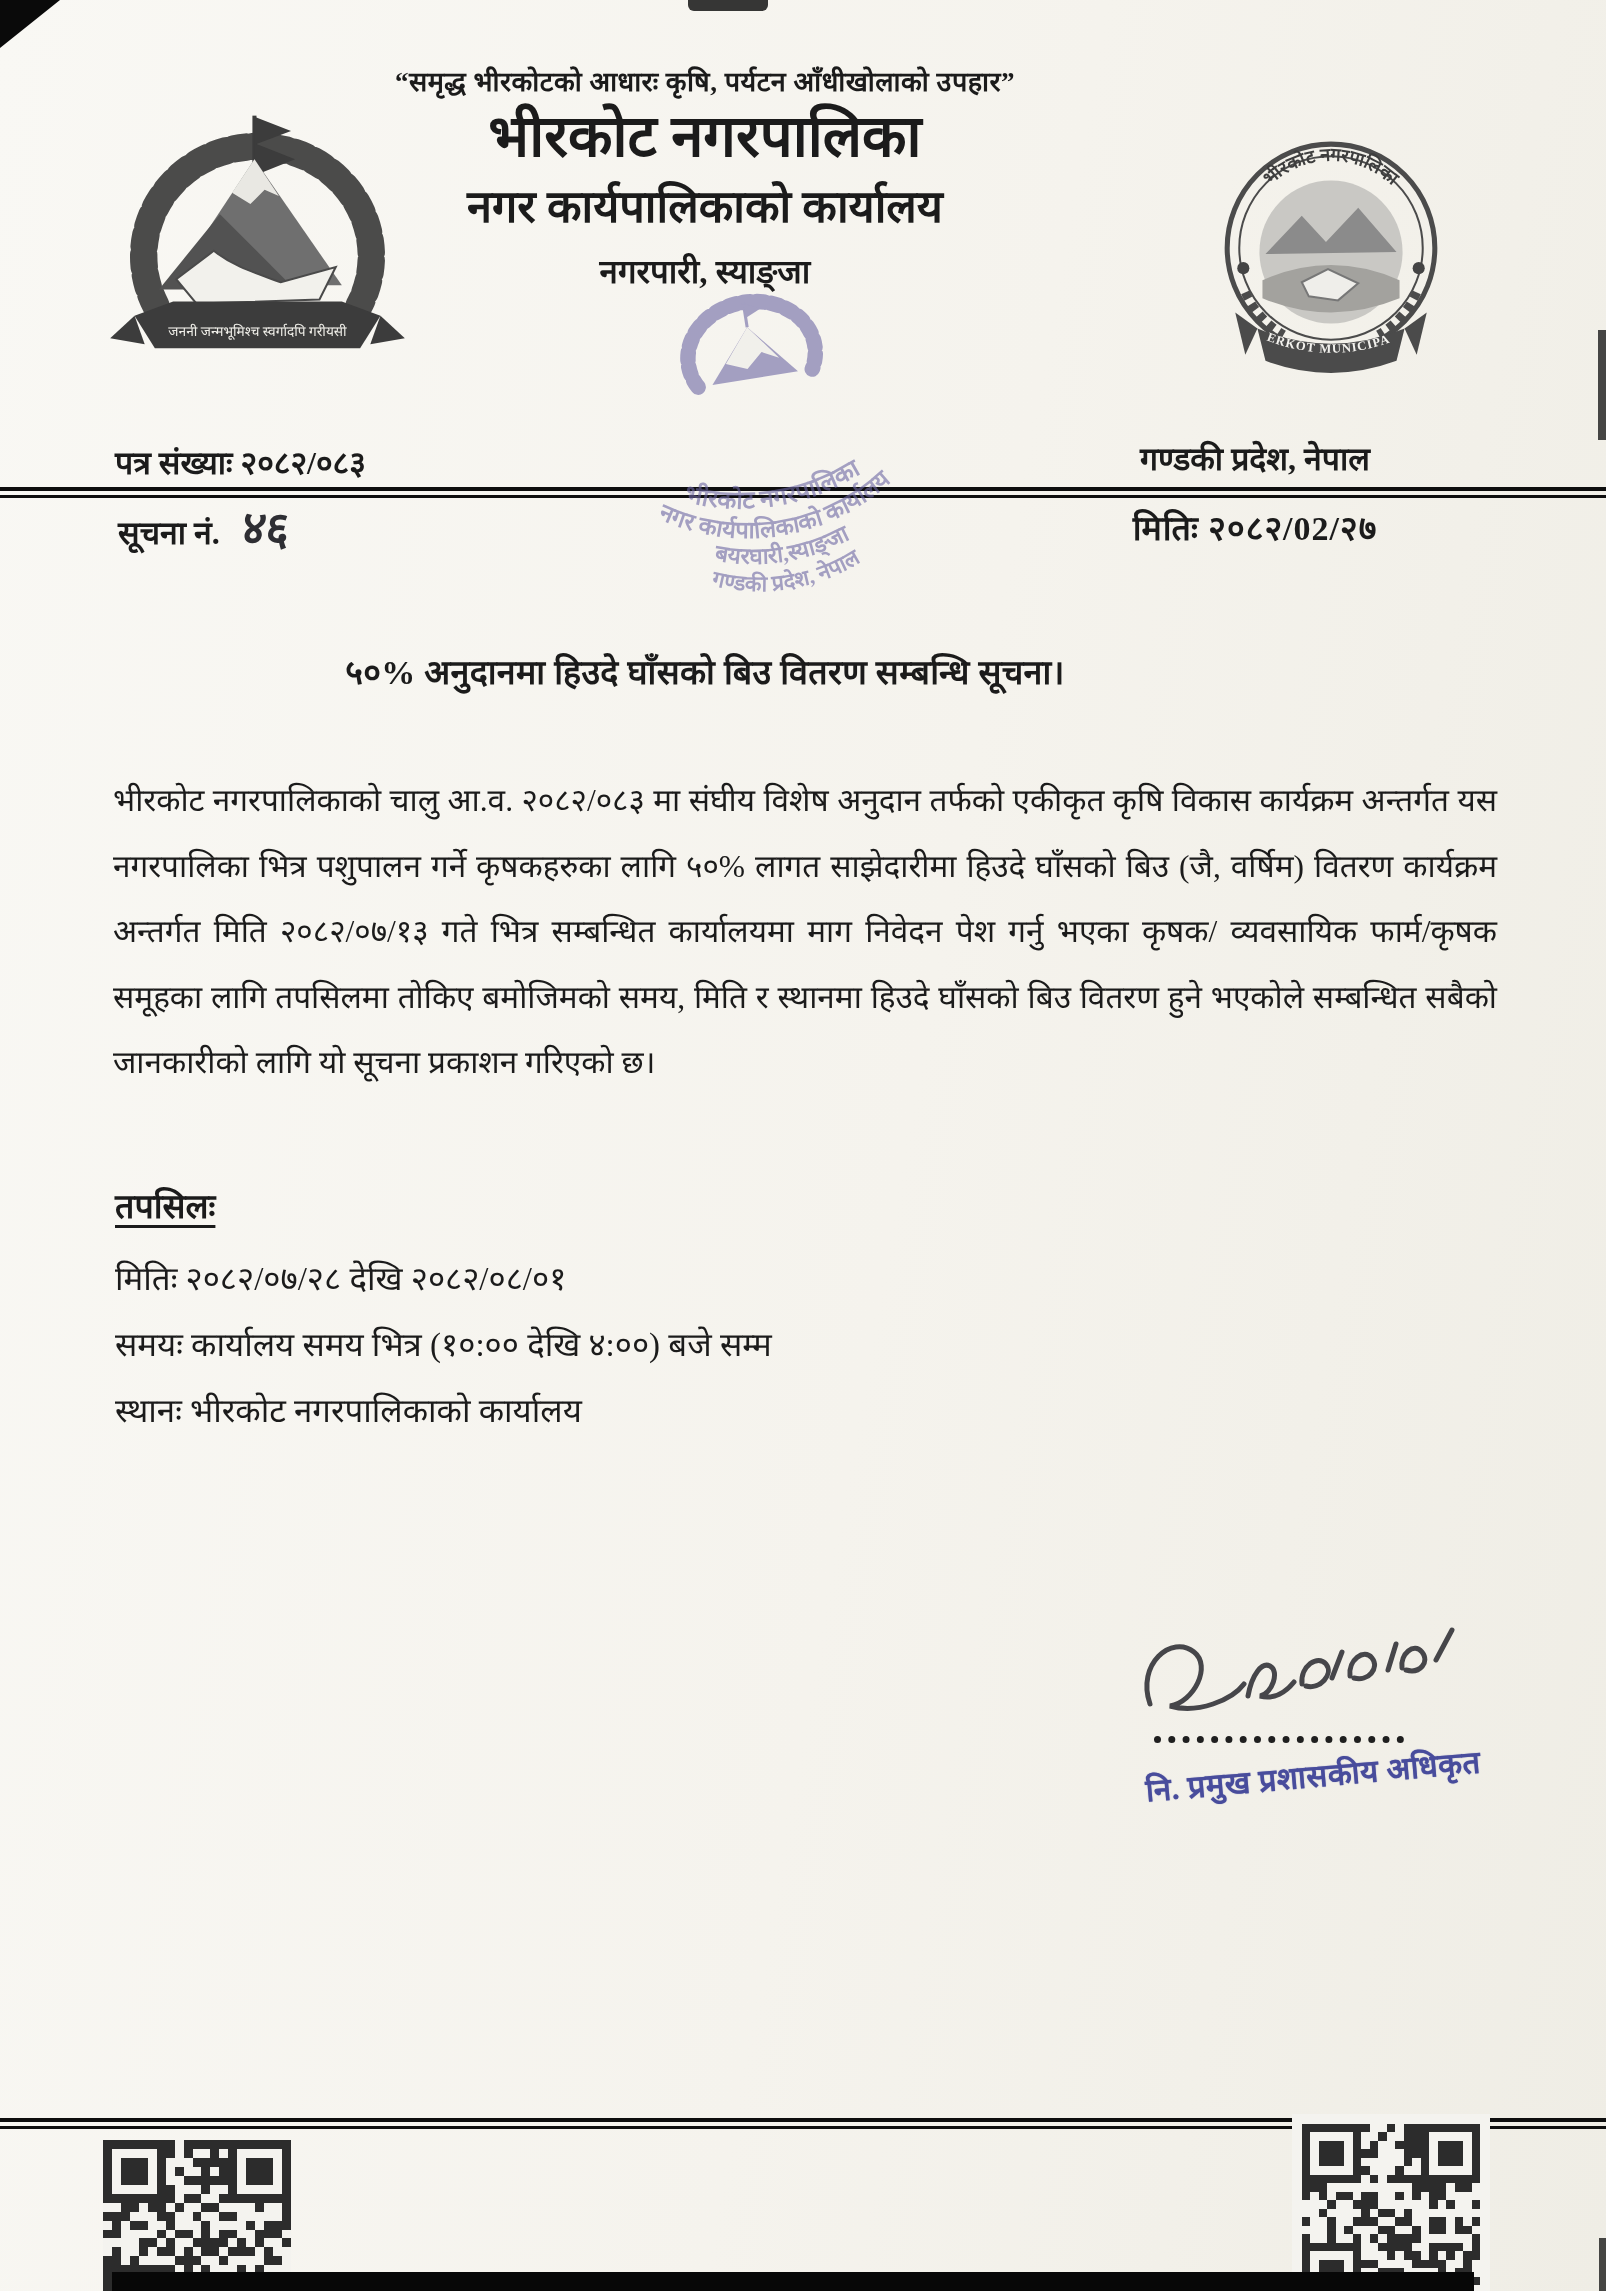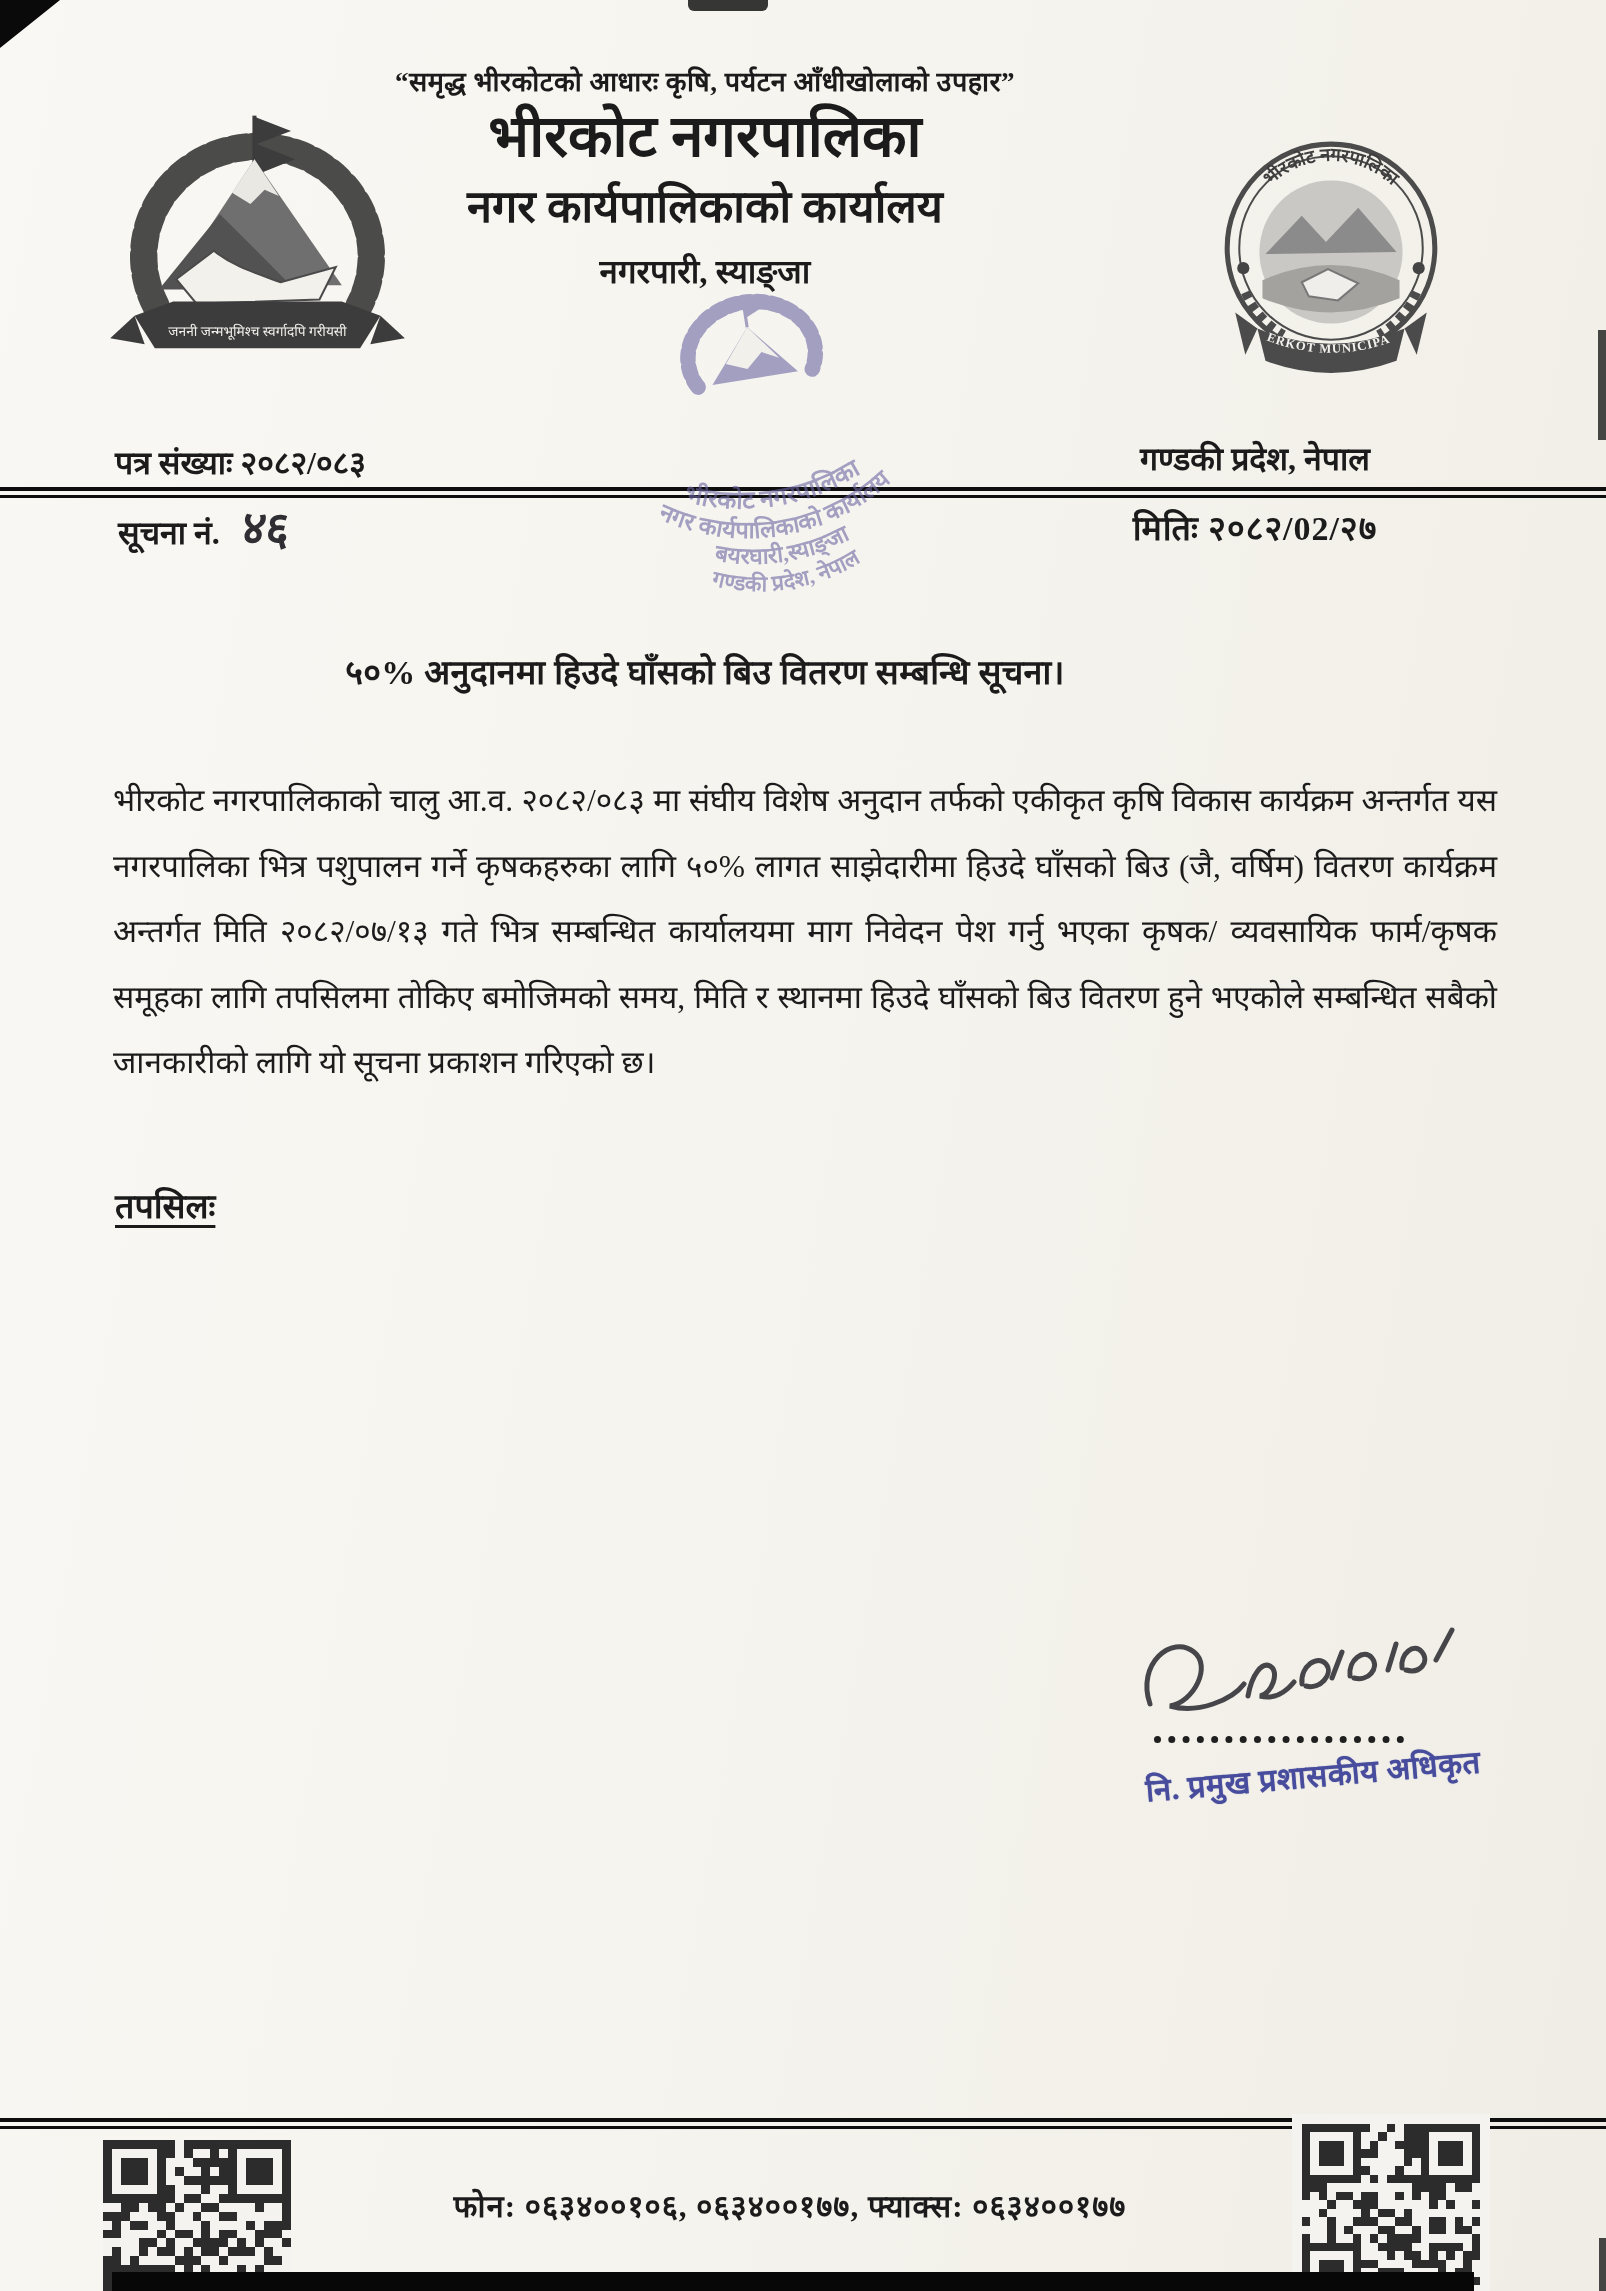--- a/index.html
+++ b/index.html
@@ -159,38 +159,42 @@
       <text font-size="21"><textPath href="#s4" startOffset="50%" text-anchor="middle">गण्डकी प्रदेश, नेपाल</textPath></text>
     </g>
   </svg>
 
   <div class="abs heading">५०% अनुदानमा हिउदे घाँसको बिउ वितरण सम्बन्धि सूचना।</div>
 
   <div class="abs body-par">भीरकोट नगरपालिकाको चालु आ.व. २०८२/०८३ मा संघीय विशेष अनुदान तर्फको एकीकृत कृषि विकास कार्यक्रम अन्तर्गत यस नगरपालिका भित्र पशुपालन गर्ने कृषकहरुका लागि ५०% लागत साझेदारीमा हिउदे घाँसको बिउ (जै, वर्षिम) वितरण कार्यक्रम अन्तर्गत मिति २०८२/०७/१३ गते भित्र सम्बन्धित कार्यालयमा माग निवेदन पेश गर्नु भएका कृषक/ व्यवसायिक फार्म/कृषक समूहका लागि तपसिलमा तोकिए बमोजिमको समय, मिति र स्थानमा हिउदे घाँसको बिउ वितरण हुने भएकोले सम्बन्धित सबैको जानकारीको लागि यो सूचना प्रकाशन गरिएको छ।</div>
 
   <div class="abs tapasil">तपसिलः</div>
 
+  <div class="abs details">
+    <div>मितिः २०८२/०७/२८ देखि २०८२/०८/०१</div>
+    <div>समयः कार्यालय समय भित्र (१०:०० देखि ४:००) बजे सम्म</div>
+    <div>स्थानः भीरकोट नगरपालिकाको कार्यालय</div>
+  </div>
 
 
   <div class="abs sig">
     <svg class="scribble" width="330" height="110" viewBox="0 0 330 110">
       <g fill="none" stroke="#46464a" stroke-width="5" stroke-linecap="round">
         <path d="M14,82 C0,42 36,12 58,30 C76,44 58,80 34,84 C62,92 96,78 108,62"></path>
         <path d="M112,74 c4,-22 14,-34 22,-30 c10,5 2,28 -10,30 c14,4 26,-4 34,-14"></path>
         <path d="M166,62 c-2,-18 16,-30 24,-20 c8,10 -6,26 -20,22"></path>
         <path d="M196,56 l10,-26 m8,24 c-2,-16 14,-28 22,-18 c8,10 -4,24 -18,20 m34,-8 l8,-26 m6,24 c-2,-14 12,-26 20,-16 c8,10 -2,22 -16,18 m30,-10 l16,-30"></path>
       </g>
     </svg>
     <div class="dots"></div>
     <div class="blue-stamp">नि. प्रमुख प्रशासकीय अधिकृत</div>
   </div>
 
   <div class="abs rule foot"></div>
 
-  <div class="abs f-line f2">फोन: ०६३४००१०६, ०६३४००१७७, फ्याक्स: ०६३४००१७७</div>
 
   <div class="qr qr-left" id="qrL">
       <i style="left:0%;top:0%"></i>
       <i style="left:4.761904761904762%;top:0%"></i>
       <i style="left:9.523809523809524%;top:0%"></i>
       <i style="left:14.285714285714286%;top:0%"></i>
       <i style="left:19.047619047619047%;top:0%"></i>
       <i style="left:23.80952380952381%;top:0%"></i>
       <i style="left:28.571428571428573%;top:0%"></i>
       <i style="left:33.333333333333336%;top:0%"></i>

